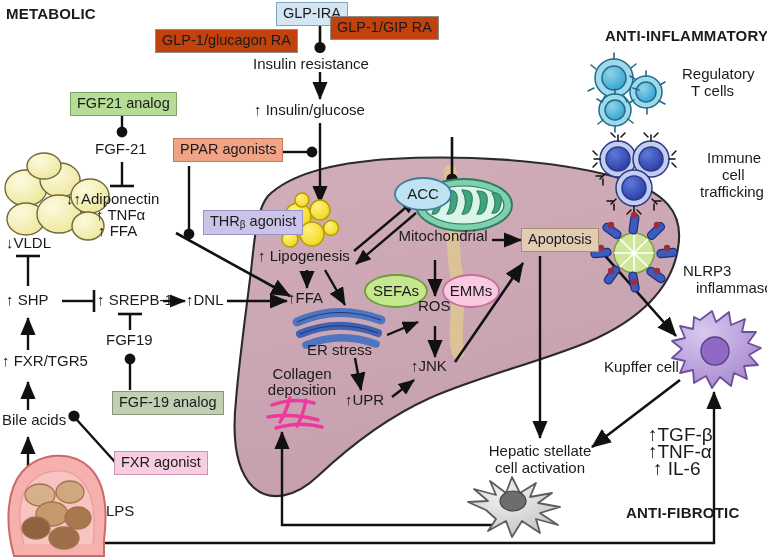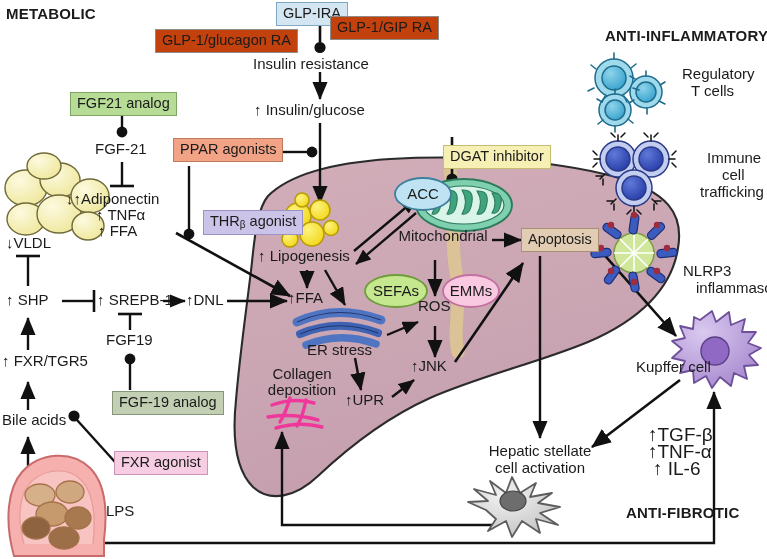--- a/index.html
+++ b/index.html
@@ -339,21 +339,20 @@
   <div class="lbl plain" style="left:186px;top:292px;">↑DNL</div>
   <div class="lbl plain" style="left:106px;top:332px;">FGF19</div>
   <div class="lbl plain" style="left:2px;top:353px;">↑ FXR/TGR5</div>
   <div class="lbl plain" style="left:2px;top:412px;">Bile acids</div>
   <div class="lbl plain" style="left:106px;top:503px;">LPS</div>
 
   <div class="box greengray" style="left:112px;top:391px;">FGF-19 analog</div>
   <div class="box pink" style="left:114px;top:451px;">FXR agonist</div>
 
   <div class="box salmon" style="left:173px;top:138px;">PPAR agonists</div>
-  <div class="box yellow" style="left:443px;top:145px;">DGAT inhibitor</div>
 
   <div class="box lav" style="left:203px;top:210px;"><span><span>THR</span><span class="sub">β</span><span> agonist</span></span></div>
 
   <div class="lbl plain" style="left:258px;top:248px;">↑ Lipogenesis</div>
   <div class="lbl plain" style="left:288px;top:290px;">↑FFA</div>
   <div class="lbl plain" style="left:307px;top:342px;">ER stress</div>
   <div class="lbl plain center" style="left:257px;top:366px;width:90px;">Collagen</div>
   <div class="lbl plain center" style="left:257px;top:382px;width:90px;">deposition</div>
   <div class="lbl plain" style="left:345px;top:392px;">↑UPR</div>
   <div class="lbl plain center" style="left:390px;top:228px;width:106px;">Mitochondrial</div>
@@ -366,21 +365,21 @@
 
   <div class="box tan" style="left:521px;top:228px;">Apoptosis</div>
 
   <div class="lbl plain" style="left:682px;top:66px;">Regulatory</div>
   <div class="lbl plain" style="left:691px;top:83px;">T cells</div>
   <div class="lbl plain" style="left:707px;top:150px;">Immune</div>
   <div class="lbl plain" style="left:722px;top:167px;">cell</div>
   <div class="lbl plain" style="left:700px;top:184px;">trafficking</div>
   <div class="lbl plain" style="left:683px;top:263px;">NLRP3</div>
   <div class="lbl plain" style="left:696px;top:280px;">inflammasome</div>
-  <div class="lbl plain" style="left:636px;top:359px;">Kupffer cell</div>
+  <div class="lbl plain" style="left:604px;top:359px;">Kupffer cell</div>
 
   <div class="lbl plain-s" style="left:648px;top:424px;">↑TGF-β</div>
   <div class="lbl plain-s" style="left:648px;top:441px;">↑TNF-α</div>
   <div class="lbl plain-s" style="left:653px;top:458px;">↑ IL-6</div>
 
   <div class="lbl plain center" style="left:460px;top:443px;width:160px;">Hepatic stellate</div>
   <div class="lbl plain center" style="left:460px;top:460px;width:160px;">cell activation</div>
 
 </div>
 

